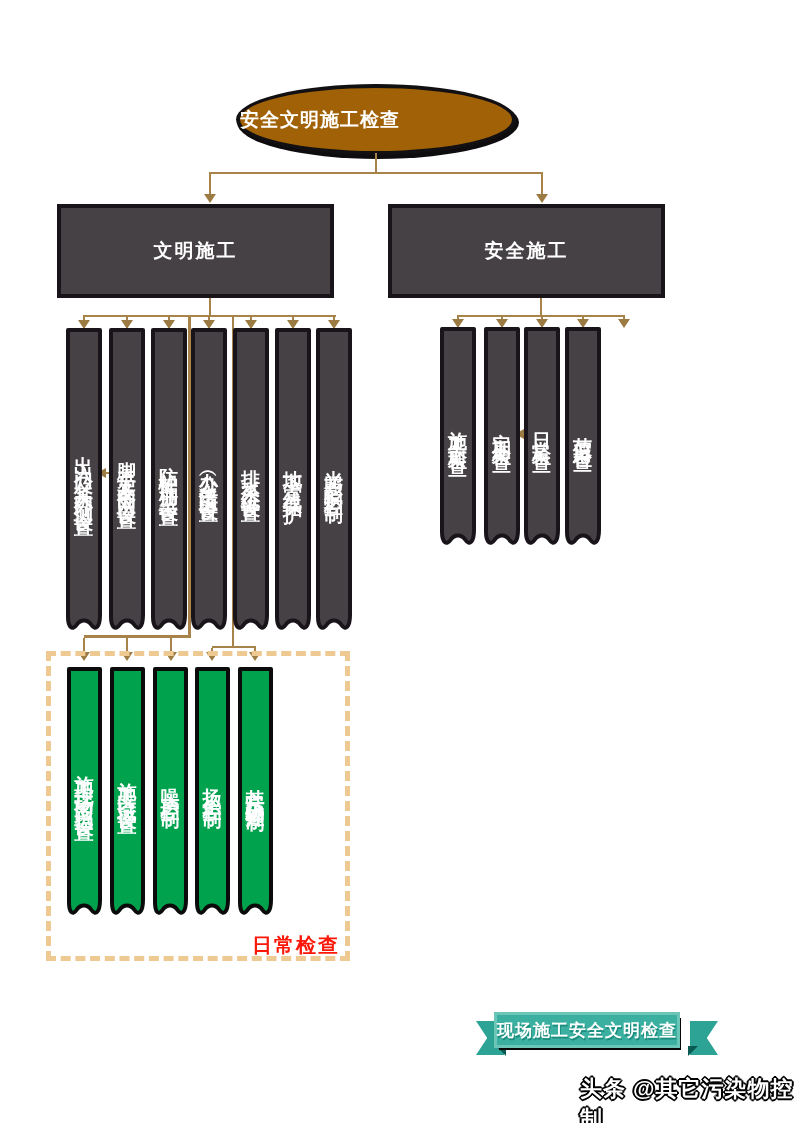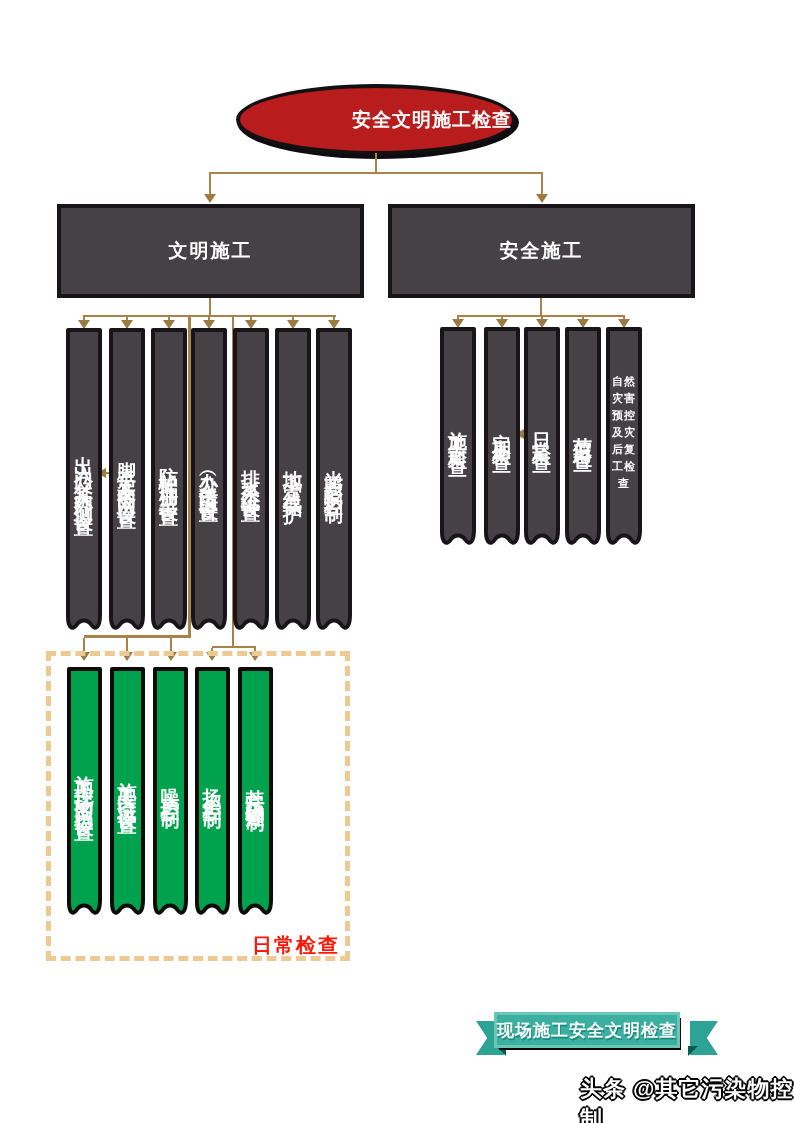--- a/index.html
+++ b/index.html
@@ -11,27 +11,27 @@
   .cline { position:absolute; background:#a7834a; }
   .arr-down { position:absolute; width:0; height:0;
     border-left:6px solid transparent; border-right:6px solid transparent;
     border-top:9px solid #9c7b42; }
   .arr-left { position:absolute; width:0; height:0;
     border-top:5px solid transparent; border-bottom:5px solid transparent;
     border-right:9px solid #9c7b42; }
 
   
   .ellipse { position:absolute; left:236px; top:84px; width:280px; height:71px;
-    background:#b91c1c; border:4px solid #121012; border-radius:50%;
+    background:#a16207; border:4px solid #121012; border-radius:50%;
     box-shadow:2px 3px 0 1px #0e0c0e;
-    display:flex; align-items:center; justify-content:flex-end; }
+    display:flex; align-items:center; justify-content:flex-start; }
   .ellipse .lbl { color:#fff; font-size:19px; font-weight:bold; letter-spacing:1px; }
 
   
-  .bigbox { position:absolute; top:204px; width:307px; height:94px;
+  .bigbox { position:absolute; top:204px; width:277px; height:94px;
     background:#454144; border:4px solid #181419;
     display:flex; align-items:center; justify-content:center; }
   .bigbox .lbl { color:#fff; font-size:19px; font-weight:bold; letter-spacing:2px; }
 
   
   .bar { position:absolute; }
   .bar svg { position:absolute; left:0; top:0; }
   .vtext { position:absolute; left:0; right:0; top:6px; bottom:18px;
     display:flex; align-items:center; justify-content:center;
     writing-mode:vertical-rl; text-orientation:upright;
@@ -200,28 +200,20 @@
         <path d="M2,2 H34 V203 C34,215 29.5,219 25.5,213 C21.5,207 14.5,207 10.5,213 C6.5,219 2,215 2,205 Z" fill="#454144" stroke="#181419" stroke-width="4" stroke-linejoin="round"></path>
       </svg>
     <span class="vtext">日常检查</span>
   </div>
   <div class="bar" style="left:565px;top:327px;width:36px;height:222px;">
     <svg width="36" height="222" viewBox="0 0 36 222">
         <path d="M2,2 H34 V203 C34,215 29.5,219 25.5,213 C21.5,207 14.5,207 10.5,213 C6.5,219 2,215 2,205 Z" fill="#454144" stroke="#181419" stroke-width="4" stroke-linejoin="round"></path>
       </svg>
     <span class="vtext" style="letter-spacing:4px;">节假日检查</span>
   </div>
-  <div class="bar" style="left:606px;top:327px;width:36px;height:222px;">
-    <svg width="36" height="222" viewBox="0 0 36 222">
-        <path d="M2,2 H34 V203 C34,215 29.5,219 25.5,213 C21.5,207 14.5,207 10.5,213 C6.5,219 2,215 2,205 Z" fill="#454144" stroke="#181419" stroke-width="4" stroke-linejoin="round"></path>
-      </svg>
-    <span class="vtext-small">
-        <span>自然灾害预控及灾后复工检查</span>
-      </span>
-  </div>
 
   <div class="dashed-box"></div>
   <div class="mand-tag">日常检查</div>
 
   <div class="bar" style="left:67px;top:667px;width:35px;height:252px;">
     <svg width="35" height="252" viewBox="0 0 35 252">
         <path d="M2,2 H33 V233 C33,245 28.5,249 24.5,243 C20.5,237 13.5,237 9.5,243 C5.5,249 2,245 2,235 Z" fill="#00a24e" stroke="#0b0b0b" stroke-width="4" stroke-linejoin="round"></path>
       </svg>
     <span class="vtext">施工现场围挡设置</span>
   </div>

